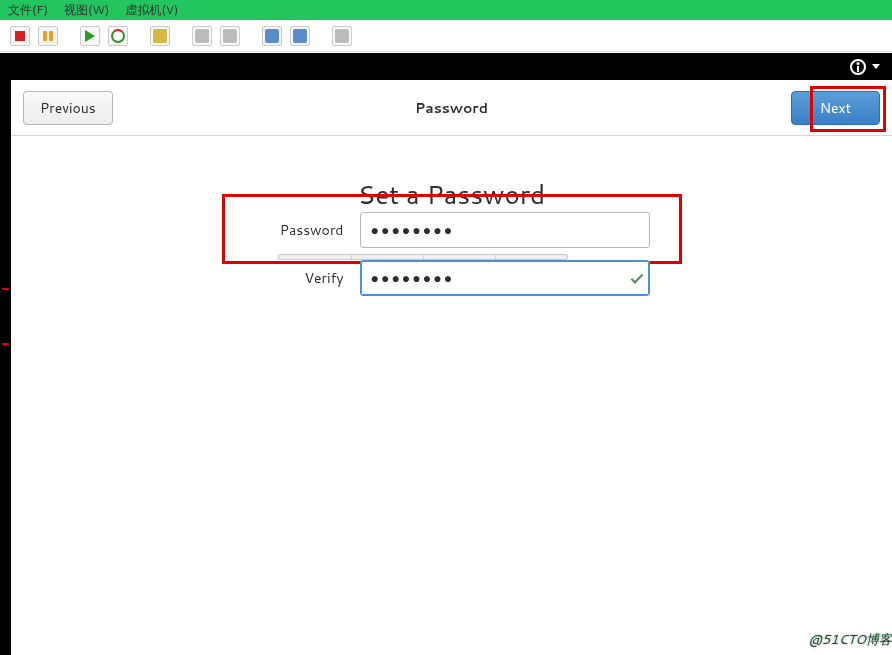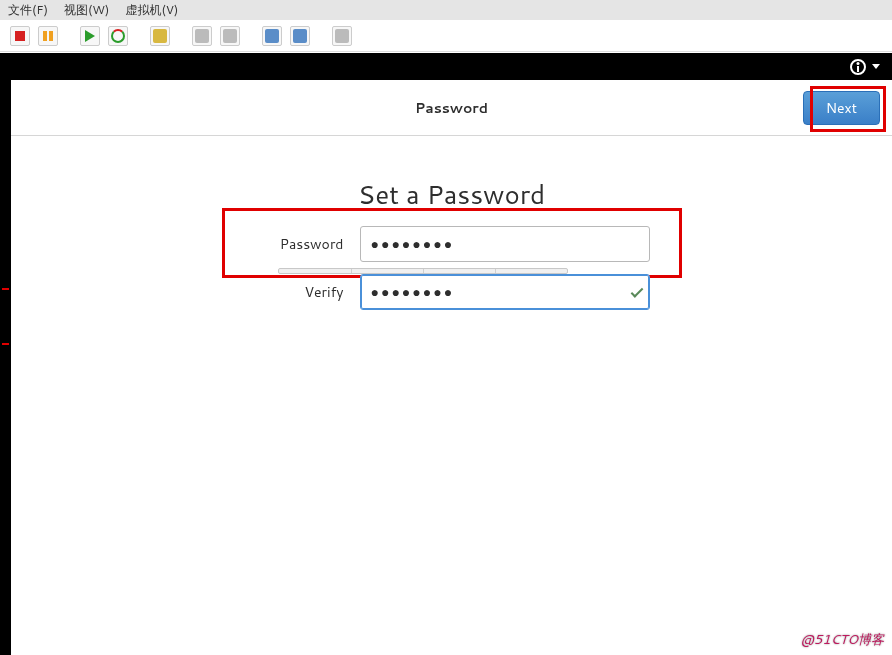--- a/index.html
+++ b/index.html
@@ -11,21 +11,21 @@
       overflow: hidden;
       position: relative;
     }
     .vm-menubar {
       height: 20px;
       display: flex;
       align-items: center;
       padding-left: 8px;
       font-size: 12px;
       gap: 16px;
-      background: #e5e5e5;
+      background: #22c55e;
     }
     .vm-menubar span { color: #333; }
     .vm-toolbar {
       height: 32px;
       display: flex;
       align-items: center;
       padding-left: 10px;
       gap: 8px;
       background: #fff;
       border-bottom: 1px solid #ddd;
@@ -139,40 +139,39 @@
       left: 50%; transform: translateX(-50%);
       font-size: 14px;
       font-weight: bold;
       color: #2e2e2e;
     }
     .btn-suggested {
       background: linear-gradient(#5a9fd8, #3a7fc8);
       border: 1px solid #2a6fb8;
       color: #fff;
       margin-left: auto;
-      padding: 0 22px;
+      padding: 0 28px;
     }
     .next-highlight {
       position: absolute;
       right: 6px;
       top: 6px;
       width: 76px;
       height: 46px;
       border: 3px solid #e00000;
       pointer-events: none;
     }
     .content {
       padding-top: 40px;
       text-align: center;
     }
     .main-heading {
       font-size: 26px;
       font-weight: 300;
       color: #2e2e2e;
-      margin-bottom: 14px;
     }
     .subtitle {
       font-size: 13px;
       color: #555;
       margin-bottom: 48px;
     }
     .form-area {
       position: relative;
       width: 560px;
       margin: 0 auto;
@@ -252,23 +251,23 @@
       left: 50px;
       top: -18px;
       width: 460px;
       height: 70px;
       border: 3px solid #e00000;
       pointer-events: none;
     }
     .watermark {
       position: absolute;
       bottom: 6px;
-      right: 8px;
+      right: 0;
       font-size: 13px;
-      color: #be185d;
+      color: #14532d;
       font-style: italic;
       text-shadow: 0 0 2px #888;
     }
     .red-tick-left {
       position: absolute;
       left: 2px;
       width: 7px; height: 2px;
       background: #e00000;
     }
   </style>
@@ -329,20 +328,21 @@
   </div>
   <div class="black-top">
     <div class="gnome-topbar">
       <div class="a11y-icon"></div>
       <div class="chevron-down"></div>
     </div>
   </div>
 
   <div class="setup-panel">
     <div class="gnome-header">
+      <div class="btn">Previous</div>
       <div class="header-title">Password</div>
       <div class="btn btn-suggested">Next</div>
       <div class="next-highlight"></div>
     </div>
 
     <div class="content">
       <div class="main-heading">Set a Password</div>
 
       <div class="form-area">
         <div class="password-highlight"></div>

